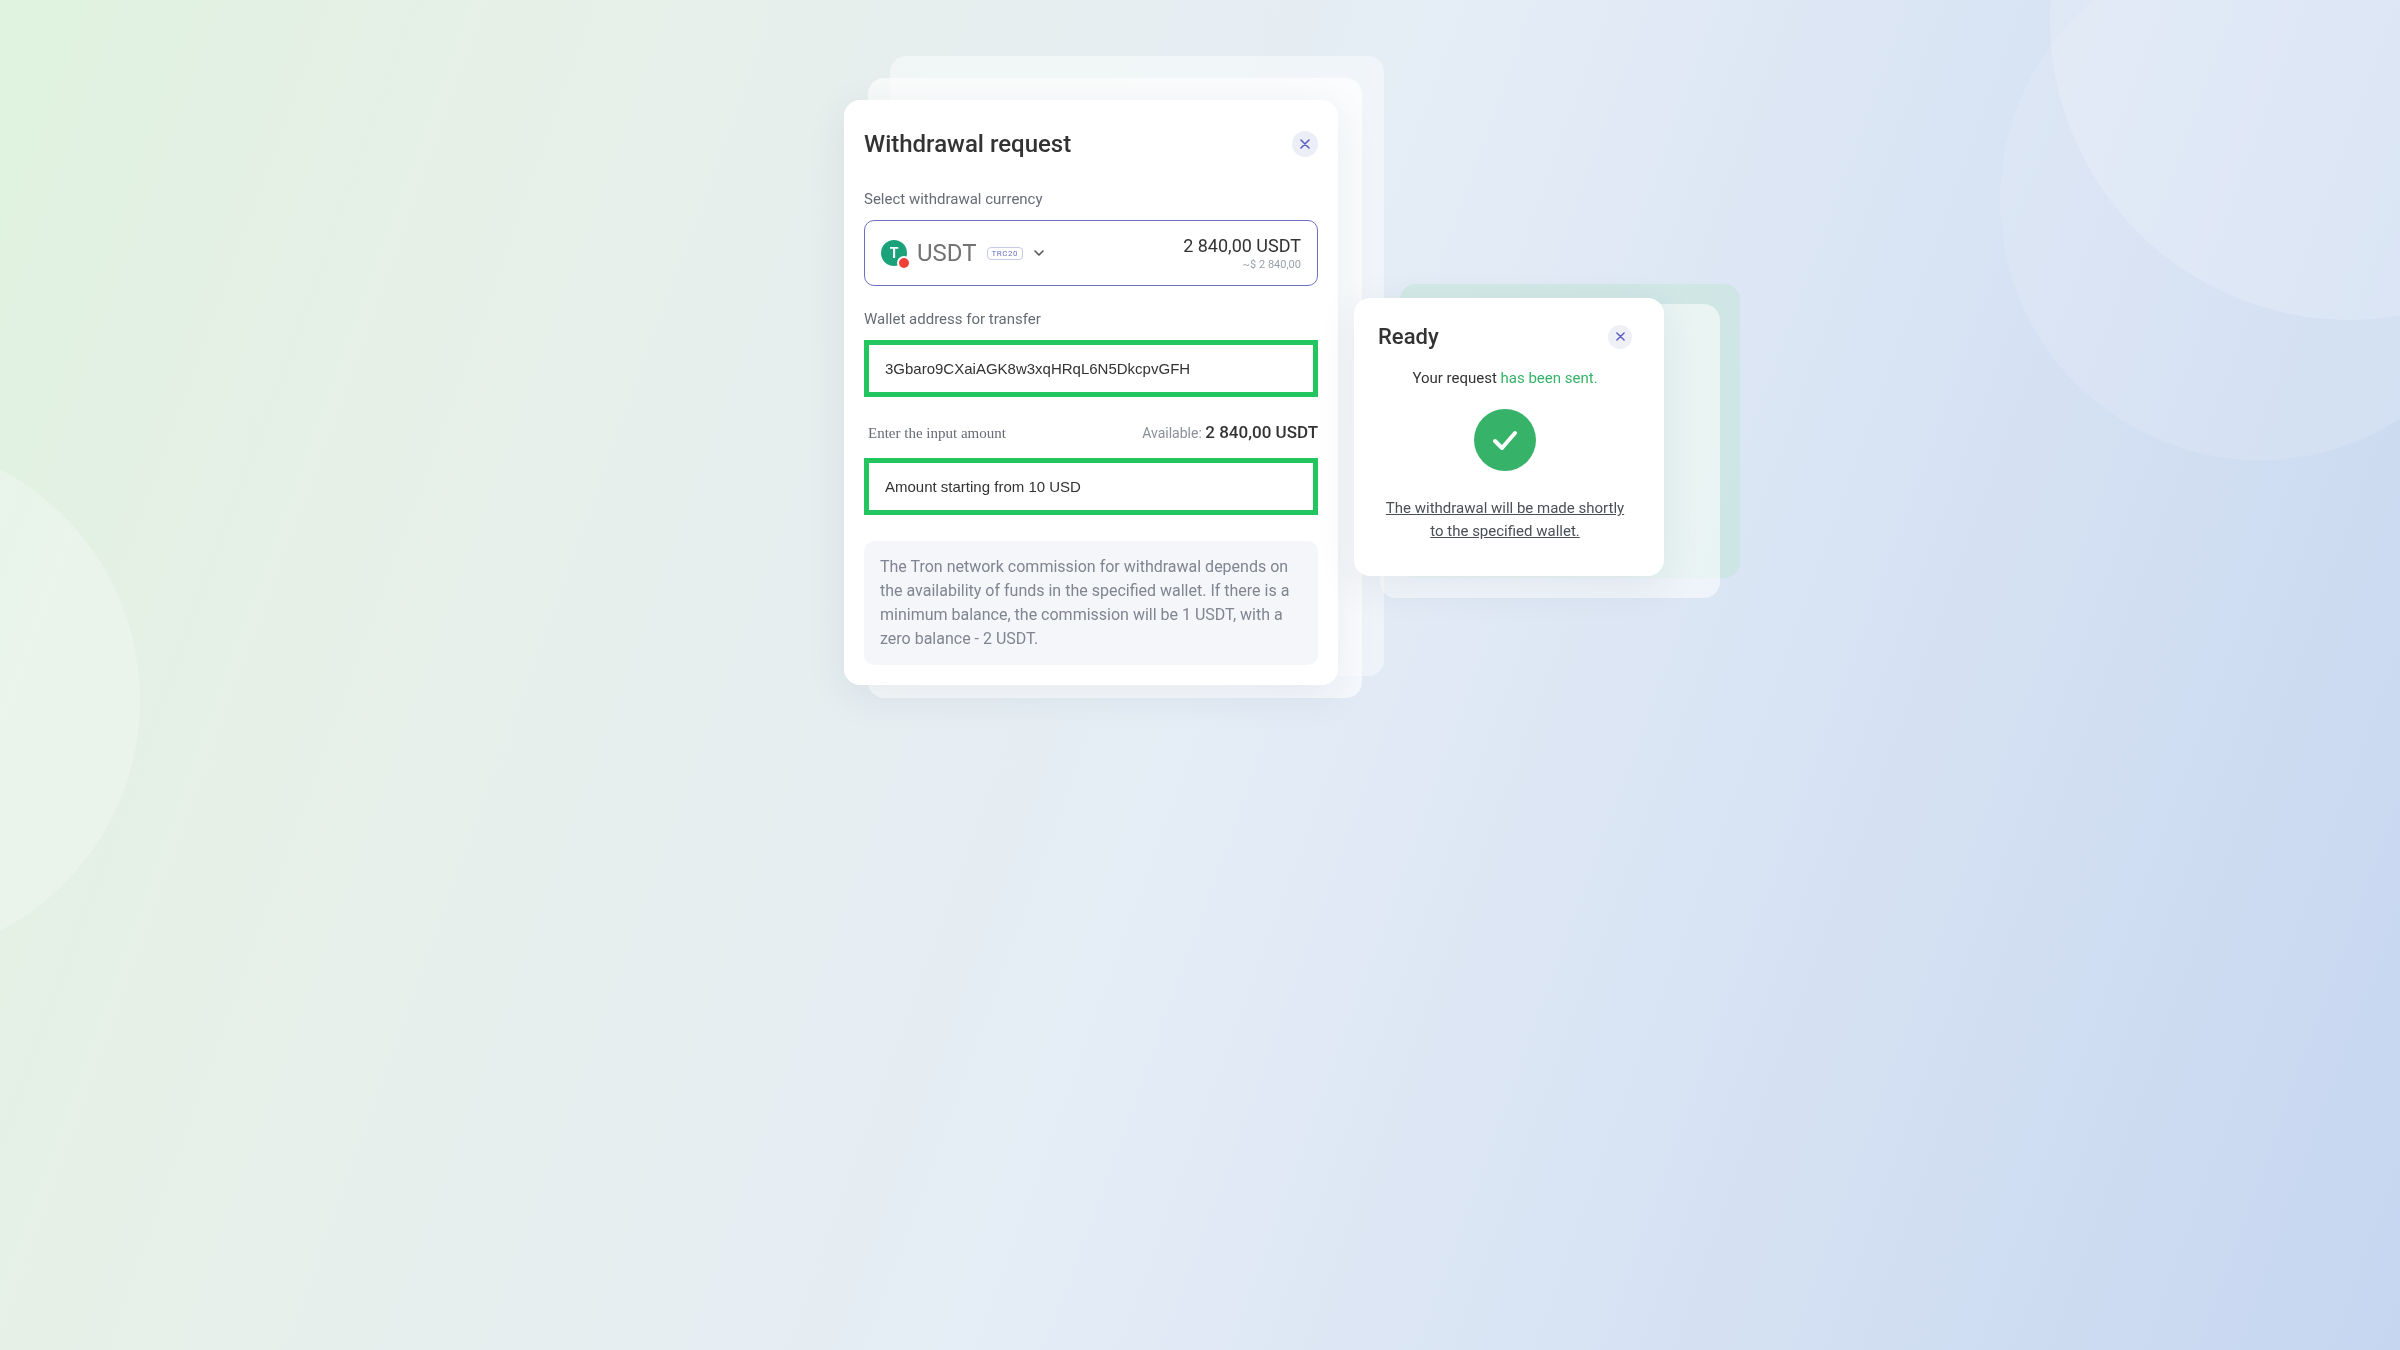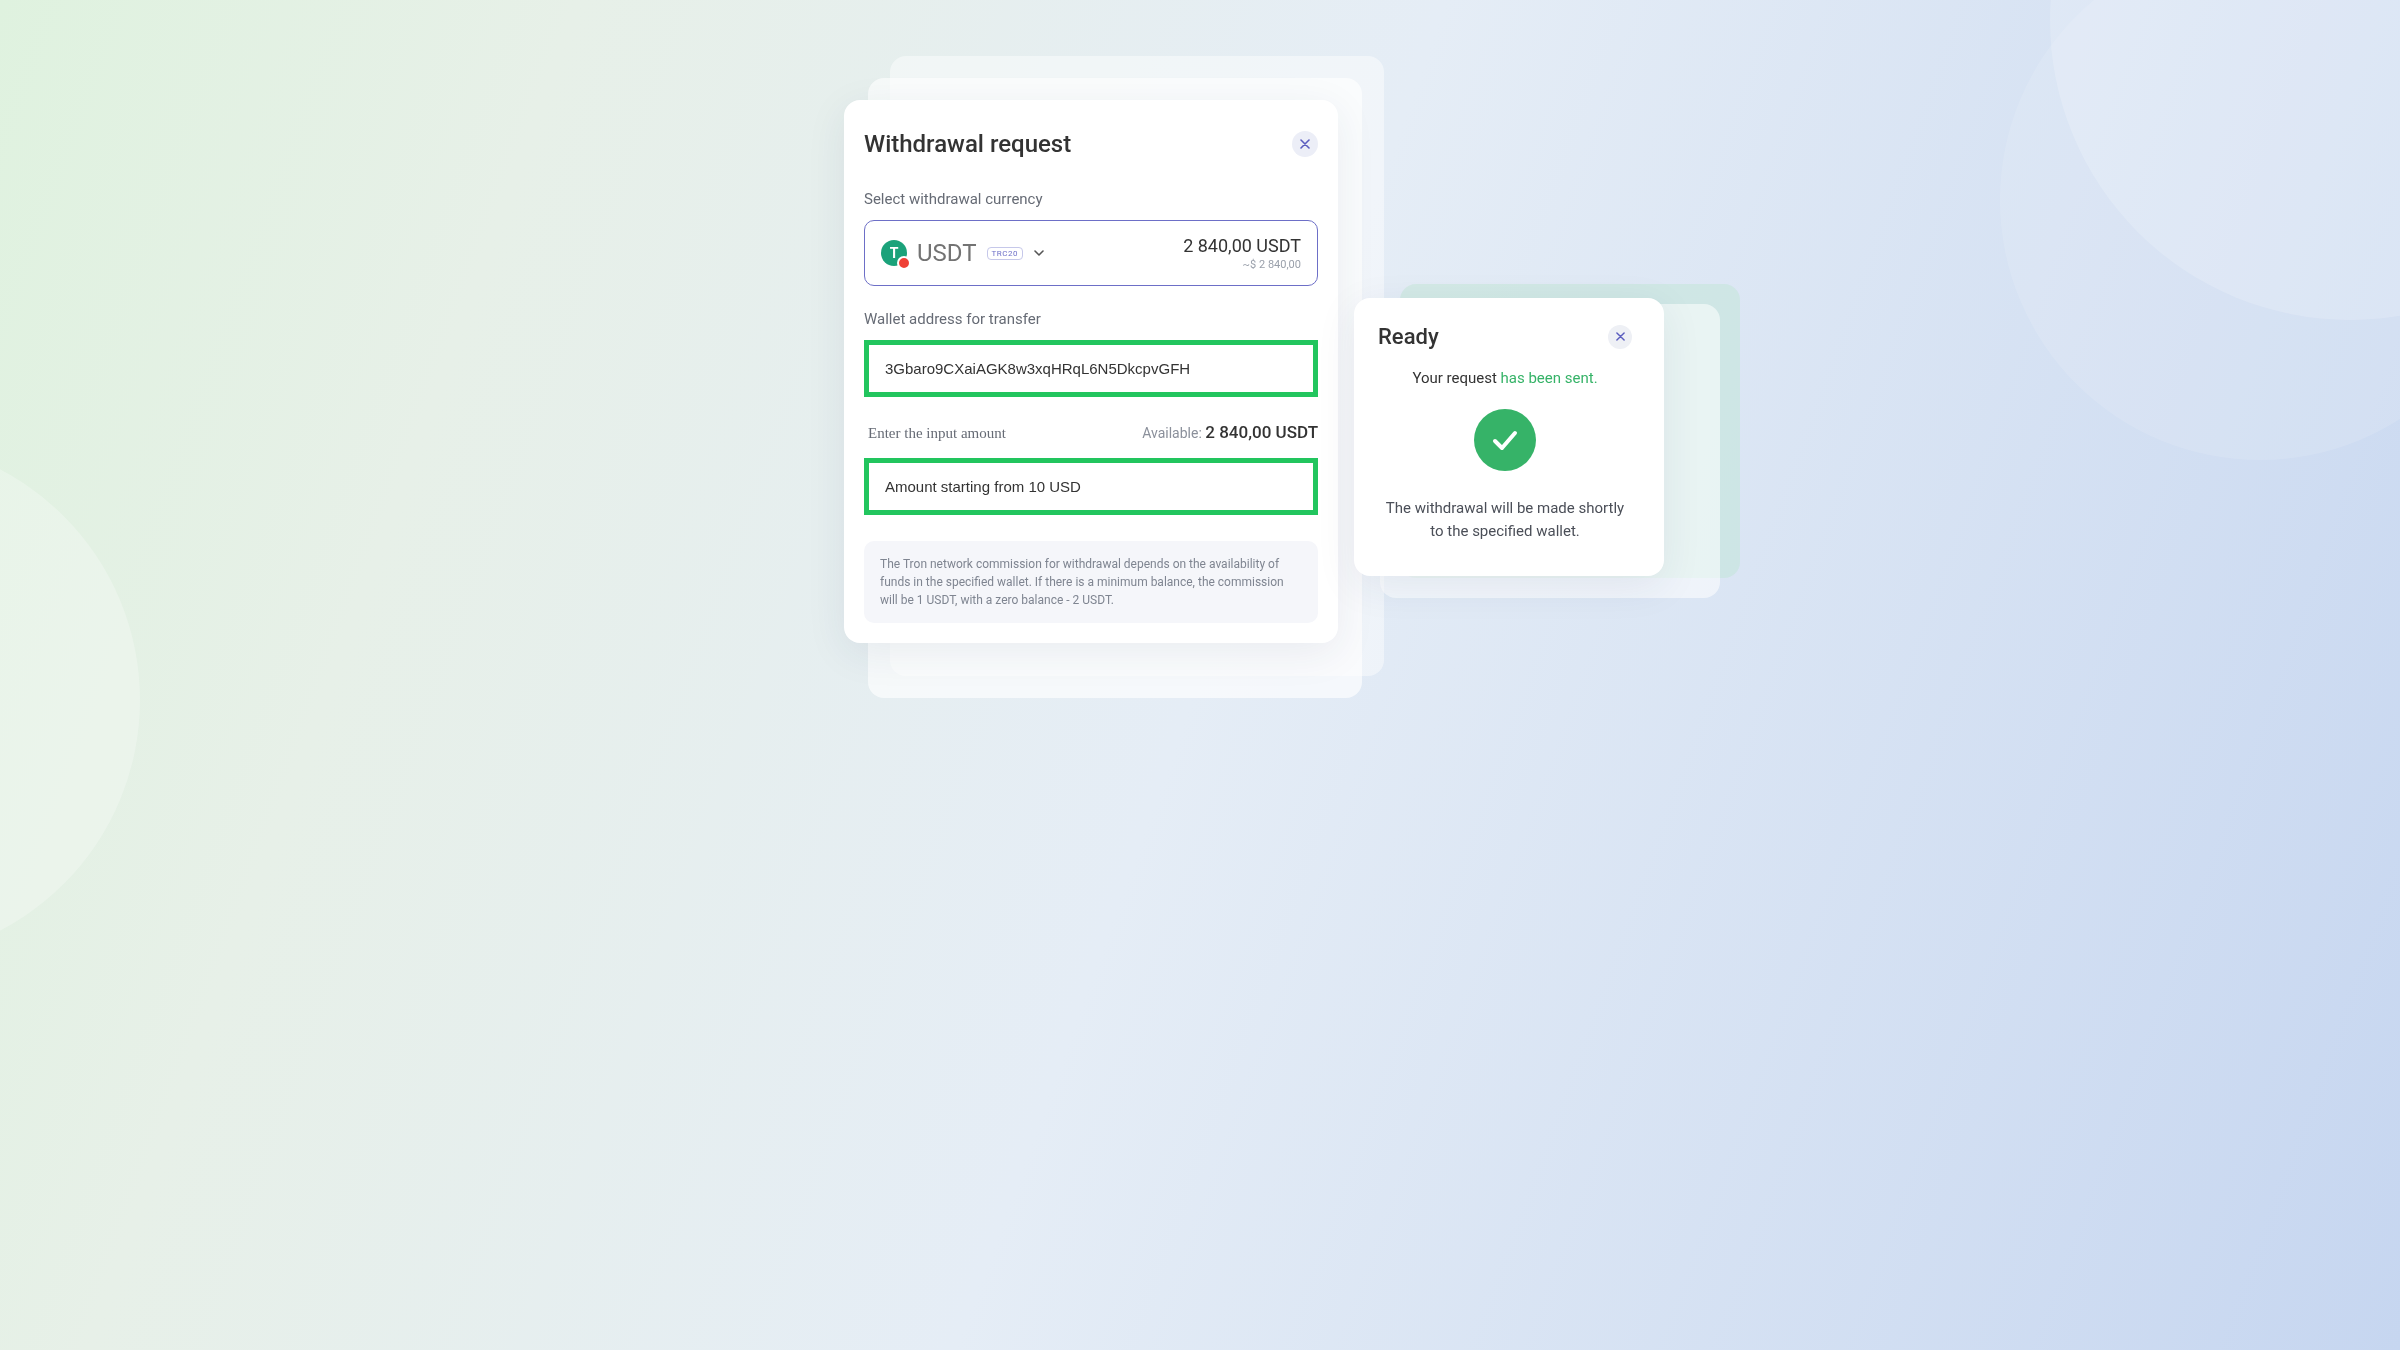--- a/index.html
+++ b/index.html
@@ -147,21 +147,21 @@
   }
   .amount-row .field-label { margin:4px;font-family:Liberation Serif, serif; }
   .avail { font-size:14px; color:#8b909b;}
   .avail strong { font-size:17px; color:#333; font-weight:500;}
 
   .note-box {
     margin-top: 26px;
     background:#f5f6fa;
     border-radius:10px;
     padding:14px 16px;
-    font-size:12px;
+    font-size:16px;
     line-height:1.5;
     color:#7f8591;
   }
 
   .card-footer {
     margin: 28px -20px 0 -20px;
     border-top:1px solid #edeef3;
     padding: 22px 20px 2px 20px;
     display:flex;
     justify-content:space-between;
@@ -206,21 +206,21 @@
   .ready-msg .sent { color:#36b368; }
 
   .check-circle {
     width:62px;height:62px;border-radius:50%;
     background:#36b368;
     margin: 0 auto 26px auto;
     display:flex;align-items:center;justify-content:center;
   }
   .check-circle svg{width:32px;height:32px;color:#fff;}
 
-  .ready-desc { font-size:15px; color:#4b4f58; line-height:1.5;}
+  .ready-desc { font-size:15px; color:#4b4f58; line-height:1.5;text-decoration:underline;}
 </style>
 </head>
 <body>
 
 <div class="bg-shape bg1"></div>
 <div class="bg-shape bg2"></div>
 <div class="bg-shape bg3"></div>
 
 <div class="canvas">
 

